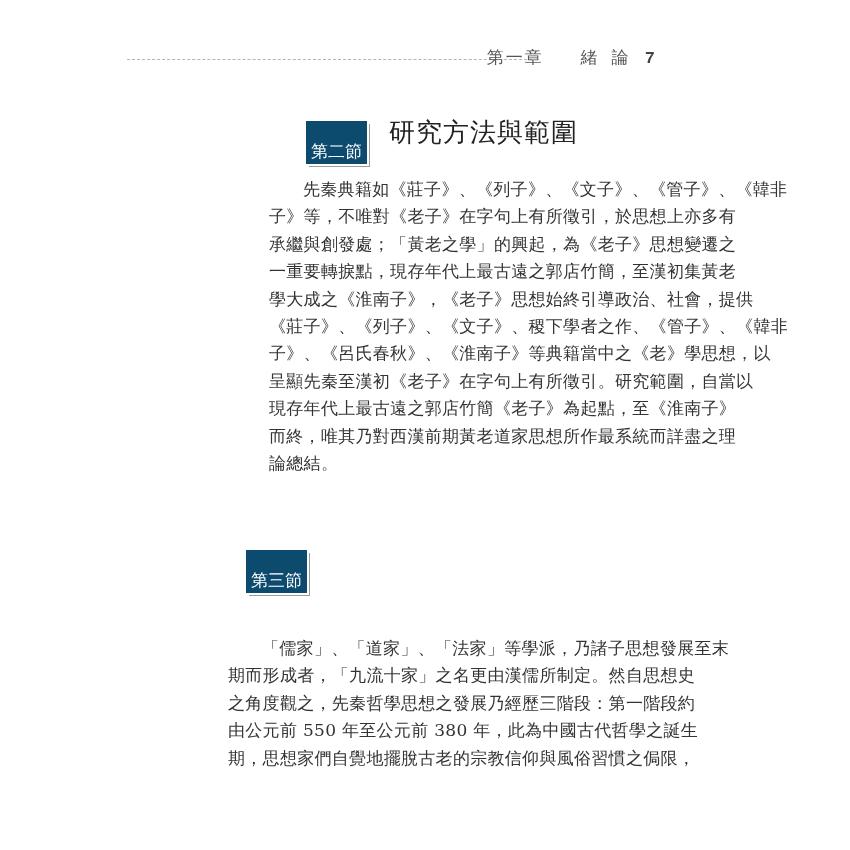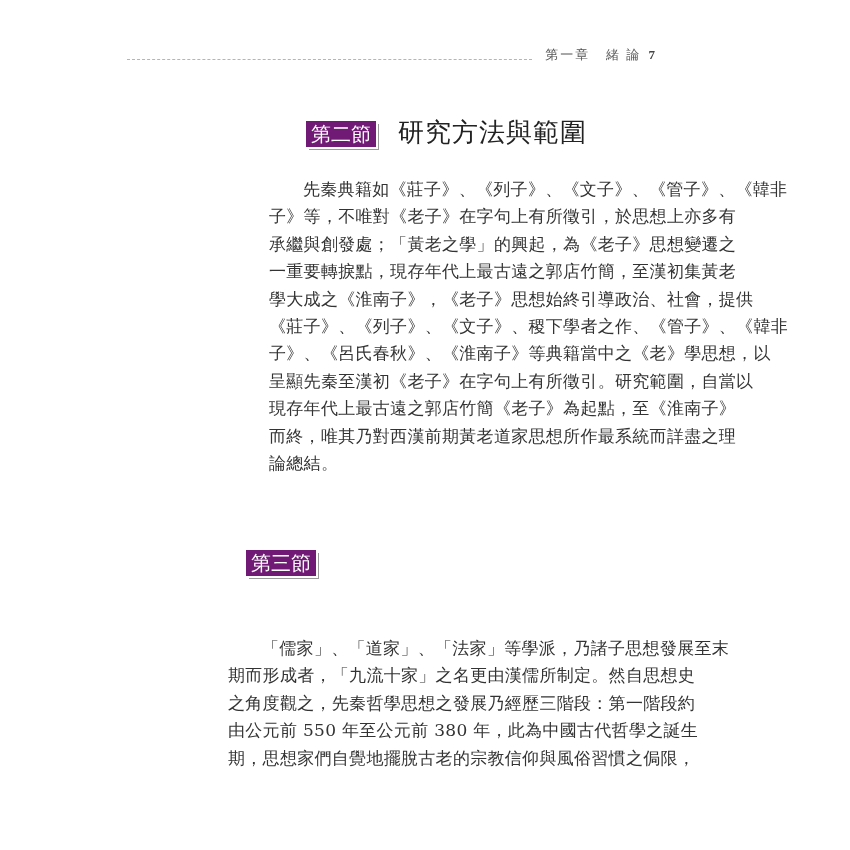--- a/index.html
+++ b/index.html
@@ -26,43 +26,43 @@
       position: absolute;
       left: 0;
       top: 13px;
       width: 405px;
       border-top: 1px dashed #b5b5b5;
     }
     .header-text {
       position: absolute;
       right: 0;
       top: 0;
-      font-family: Liberation Serif, serif;
-      font-size: 13px;
+      font-family: Liberation Mono, monospace;
+      font-size: 17px;
       color: #555;
       letter-spacing: 2px;
       white-space: nowrap;
     }
     .header-text .page-num {
       font-weight: bold;
       color: #444;
       margin-left: 2px;
     }
     .section-heading {
       position: absolute;
       display: flex;
       align-items: flex-start;
     }
     .badge {
-      background: #701a75;
+      background: #0c4a6e;
       color: #ffffff;
       font-family: "DejaVu Serif", "Liberation Serif", serif;
-      font-size: 20px;
+      font-size: 17px;
       line-height: 22px;
-      padding: 2px 5px 2px 5px;
+      padding: 19px 5px 2px 5px;
       letter-spacing: 0px;
       box-shadow: 2px 2px 0 #ffffff, 3px 3px 0 #9a9a9a;
       white-space: nowrap;
     }
     .heading-title {
       font-family: "DejaVu Sans", sans-serif;
       font-size: 26px;
       color: #222;
       line-height: 38px;
       letter-spacing: 1px;

